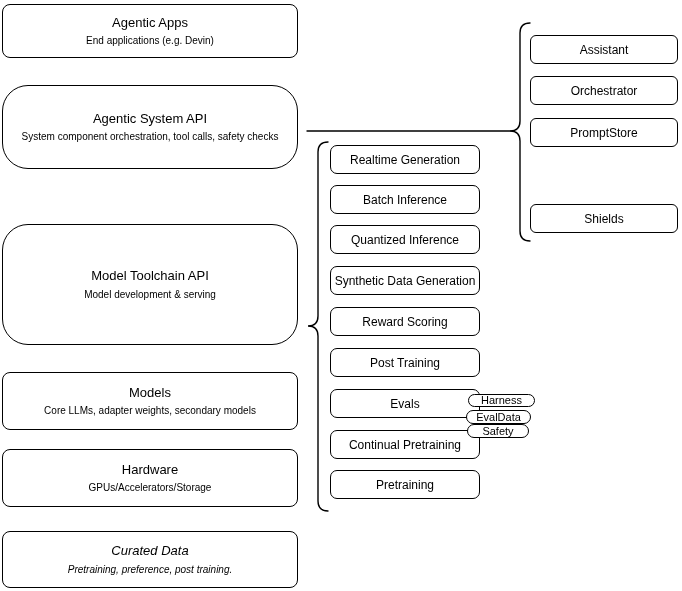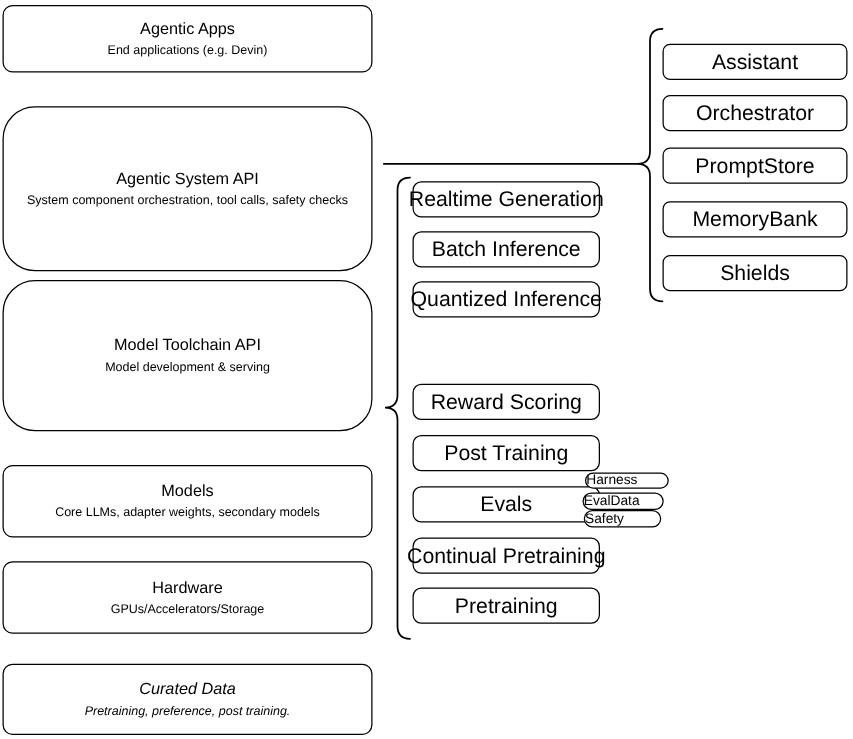--- a/index.html
+++ b/index.html
@@ -20,44 +20,45 @@
     align-items:center;justify-content:center;
     text-align:center;
   }
   .left-col{left:2px;width:296px;}
   .r8{border-radius:8px;}
   .r26{border-radius:26px;}
   .title{font-size:13px;line-height:1.25;white-space:nowrap;}
   .subtitle{font-size:10px;line-height:1.2;margin-top:4px;white-space:nowrap;}
   .mid-col{left:330px;width:150px;height:29px;border-radius:7px;}
   .right-col{left:530px;width:148px;height:29px;border-radius:6px;}
-  .label{font-size:17px;line-height:1;white-space:nowrap;}
+  .label{font-size:12px;line-height:1;white-space:nowrap;}
   .pill{
     position:absolute;
     background:#ffffff;
     border:1.2px solid #000;
     border-radius:8px;
     box-sizing:border-box;
-    display:flex;align-items:center;justify-content:flex-start;
+    display:flex;align-items:center;justify-content:center;
     font-size:11px;line-height:1;white-space:nowrap;
     z-index:5;
+    margin-top:16px;
   }
   svg.overlay{position:absolute;left:0;top:0;pointer-events:none;z-index:2;}
 </style>
 </head>
 <body>
 
 <div class="canvas">
 
   <div class="node left-col r8" style="top:4px;height:54px;">
     <div class="title">Agentic Apps</div>
     <div class="subtitle">End applications (e.g. Devin)</div>
   </div>
 
-  <div class="node left-col r26" style="top:85px;height:132px;">
+  <div class="node left-col r26" style="top:85px;height:84px;">
     <div class="title">Agentic System API</div>
     <div class="subtitle">System component orchestration, tool calls, safety checks</div>
   </div>
 
   <div class="node left-col r26" style="top:224px;height:121px;">
     <div class="title">Model Toolchain API</div>
     <div class="subtitle">Model development &amp; serving</div>
   </div>
 
   <div class="node left-col r8" style="top:372px;height:58px;">
@@ -77,20 +78,23 @@
 
   <div class="node mid-col" style="top:145px;">
     <div class="label">Realtime Generation</div>
   </div>
   <div class="node mid-col" style="top:185px;">
     <div class="label">Batch Inference</div>
   </div>
   <div class="node mid-col" style="top:225px;">
     <div class="label">Quantized Inference</div>
   </div>
+  <div class="node mid-col" style="top:266px;">
+    <div class="label">Synthetic Data Generation</div>
+  </div>
   <div class="node mid-col" style="top:307px;">
     <div class="label">Reward Scoring</div>
   </div>
   <div class="node mid-col" style="top:348px;">
     <div class="label">Post Training</div>
   </div>
   <div class="node mid-col" style="top:389px;">
     <div class="label">Evals</div>
   </div>
   <div class="node mid-col" style="top:430px;">
@@ -102,23 +106,20 @@
 
   <div class="node right-col" style="top:35px;">
     <div class="label">Assistant</div>
   </div>
   <div class="node right-col" style="top:76px;">
     <div class="label">Orchestrator</div>
   </div>
   <div class="node right-col" style="top:118px;text-align:center;">
     <div class="label">PromptStore</div>
   </div>
-  <div class="node right-col" style="top:161px;">
-    <div class="label">MemoryBank</div>
-  </div>
   <div class="node right-col" style="top:204px;">
     <div class="label">Shields</div>
   </div>
 
   <svg class="overlay" width="682" height="591" viewBox="0 0 682 591">
     <path d="M 307 131 L 510 131" fill="none" stroke="#000" stroke-width="1.4" stroke-linecap="round"></path>
     <path d="M 328 142 Q 318 142 318 152 L 318 316 Q 318 326 308 326 Q 318 326 318 336 L 318 501 Q 318 511 328 511" fill="none" stroke="#000" stroke-width="1.4" stroke-linecap="round"></path>
     <path d="M 530 23 Q 520 23 520 33 L 520 121 Q 520 131 510 131 Q 520 131 520 141 L 520 231 Q 520 241 530 241" fill="none" stroke="#000" stroke-width="1.4" stroke-linecap="round"></path>
   </svg>
 

